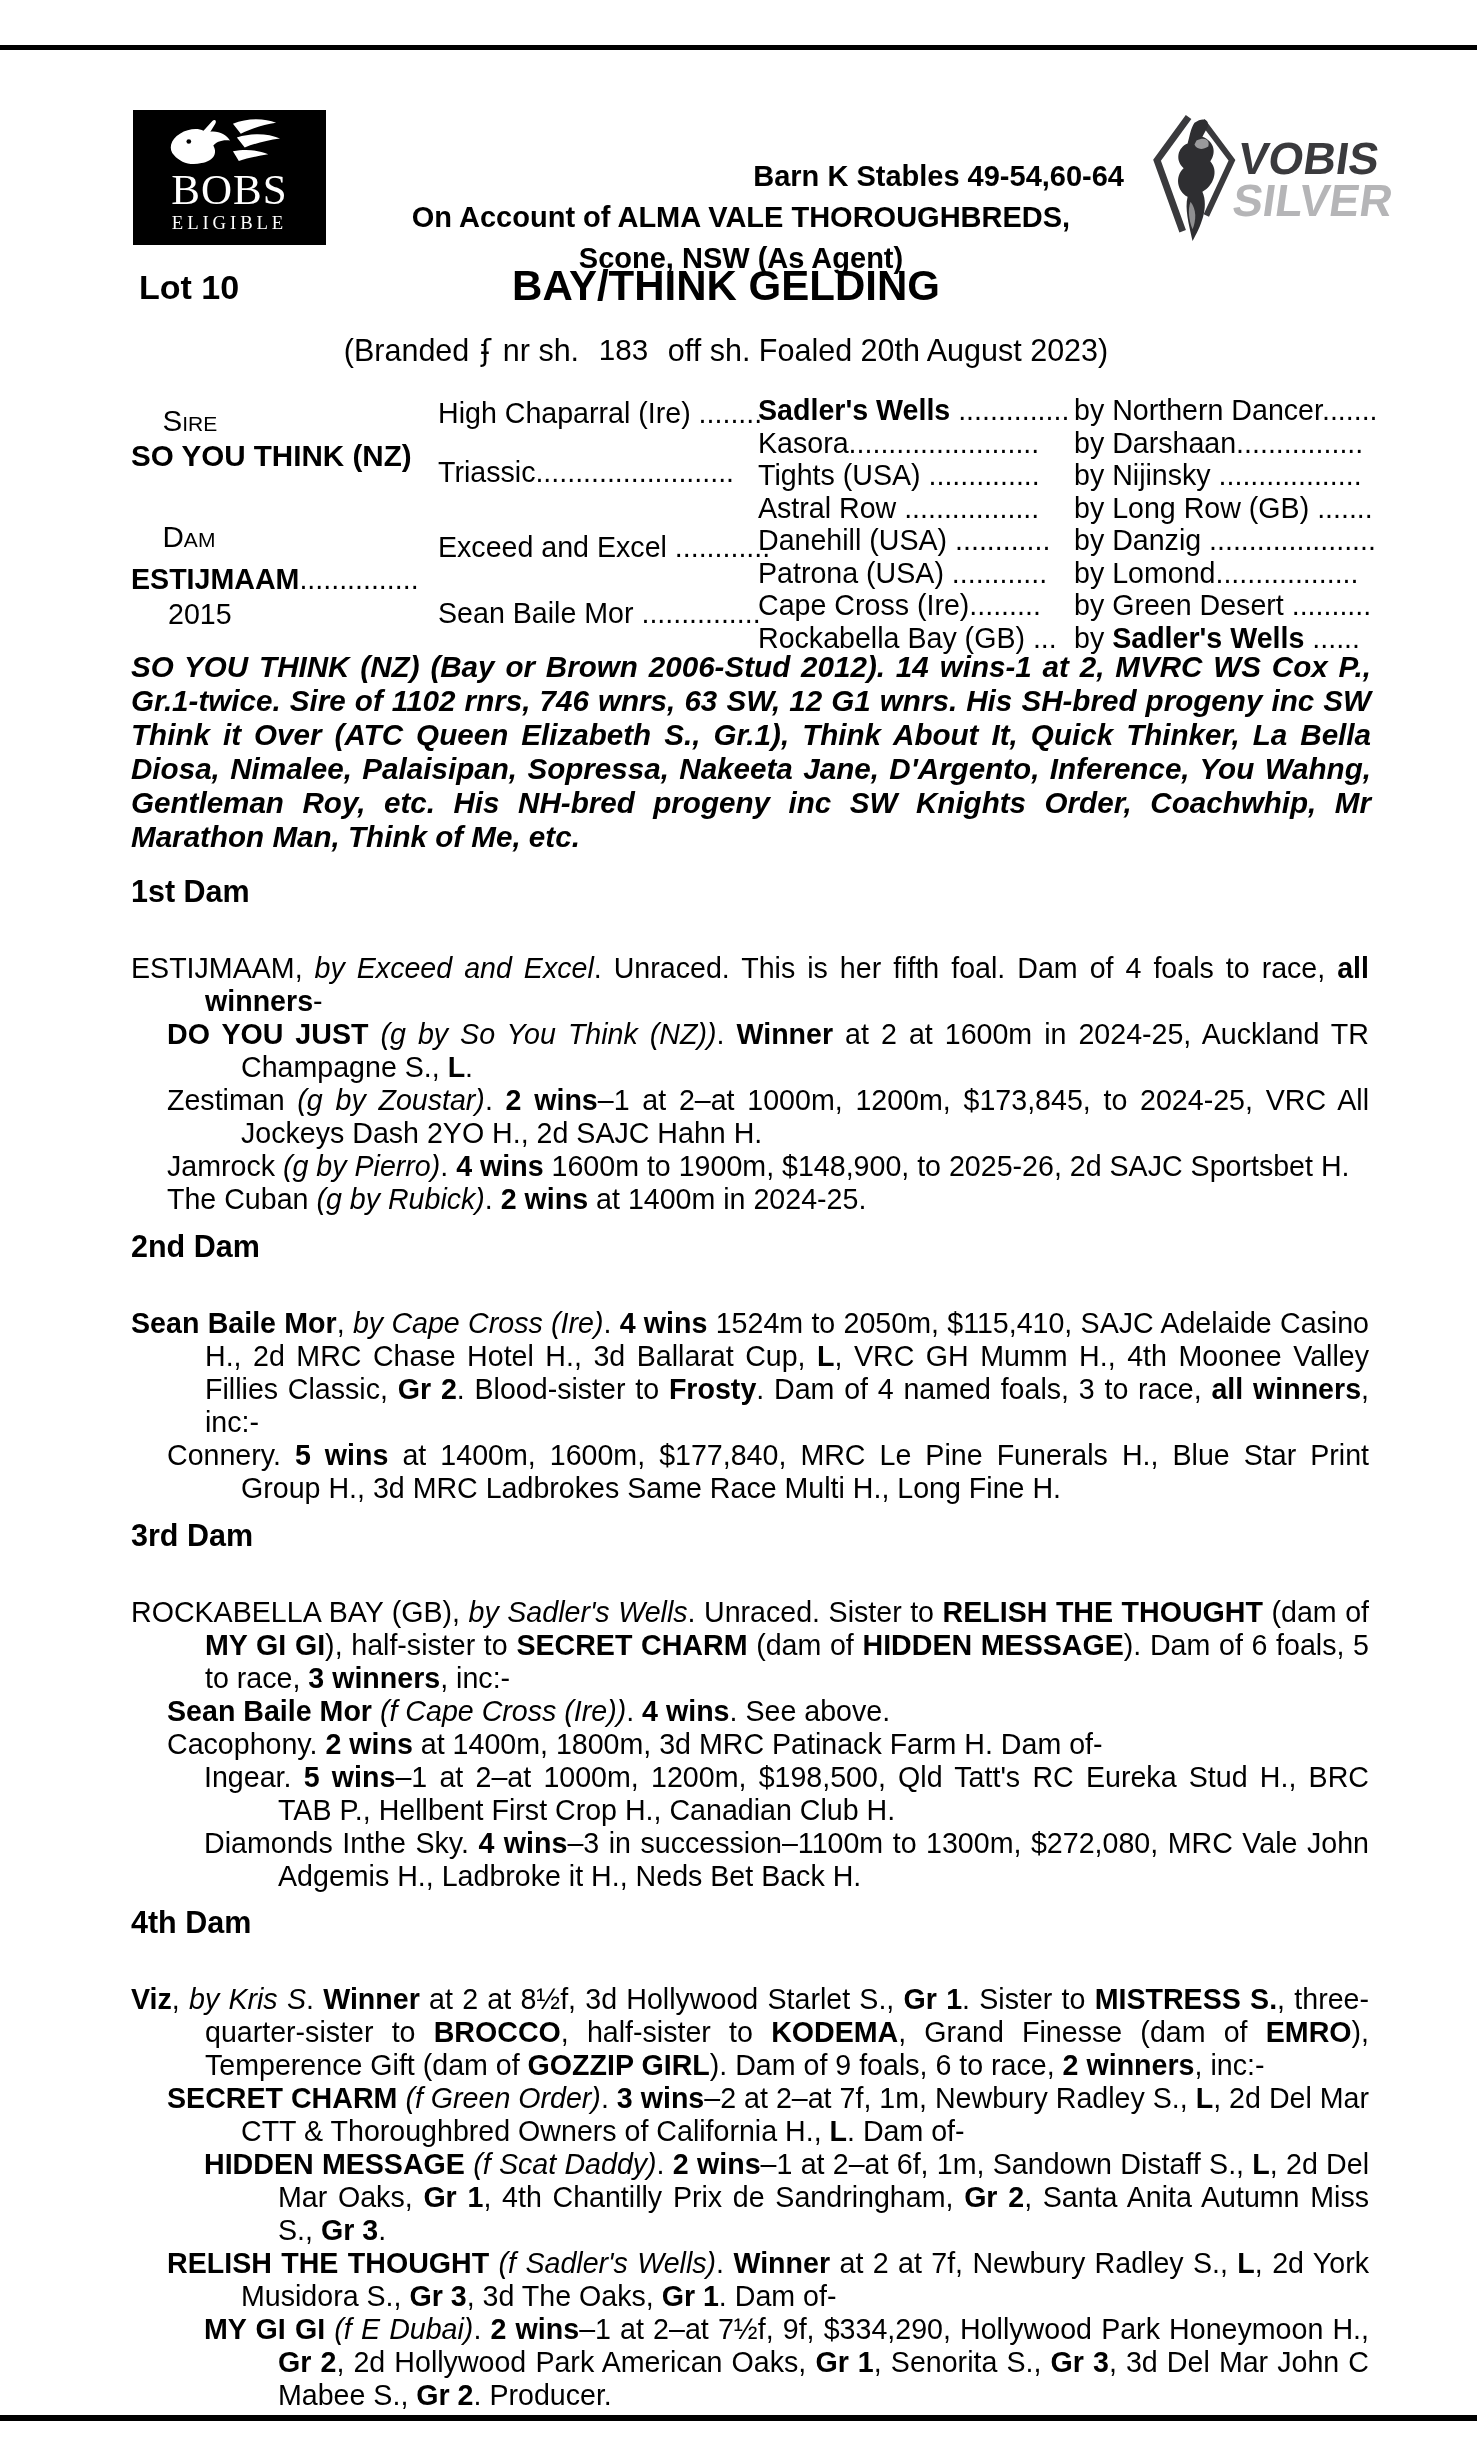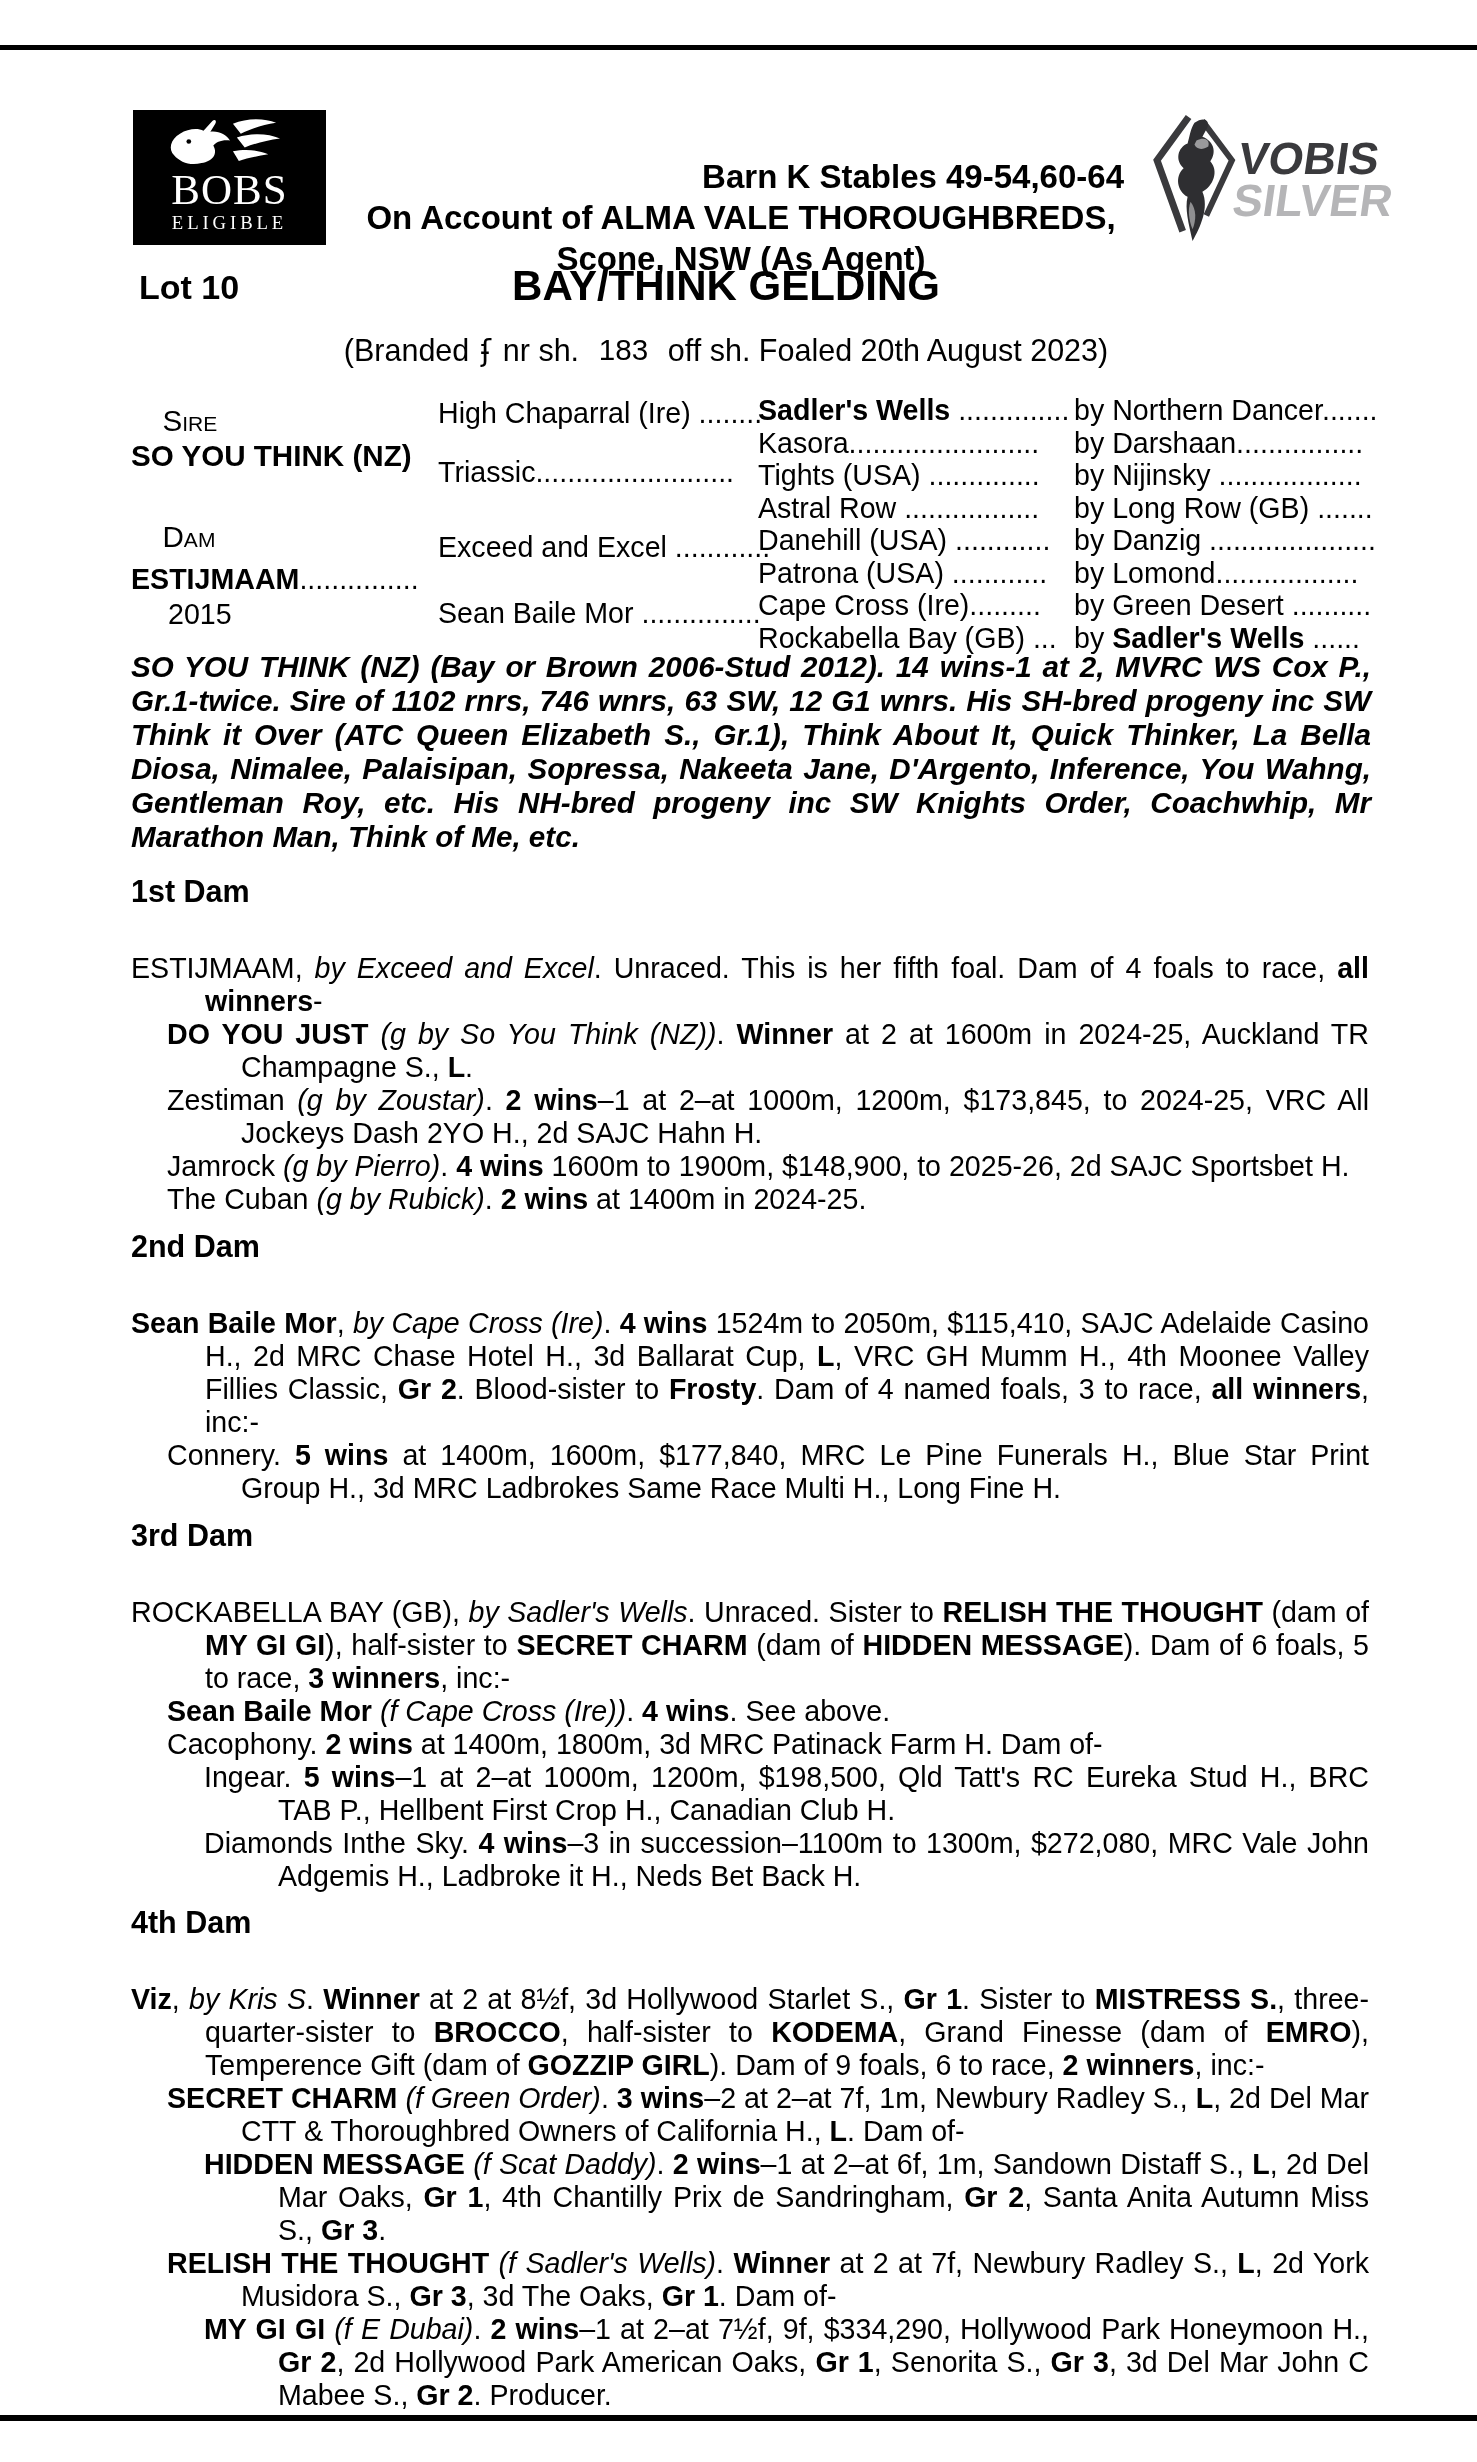--- a/index.html
+++ b/index.html
@@ -18,21 +18,21 @@
   .bobs-sub{font-family:"Liberation Serif","DejaVu Serif",serif;font-size:18.7px;line-height:21.7px;letter-spacing:3.9px;}
 
   
   .vobis{position:absolute;left:1149px;top:110px;width:232px;height:140px;display:flex;align-items:center;}
   .vobis-mark{width:91px;height:138px;flex:0 0 auto;}
   .vobis-text{margin-left:-3.9px;transform:skewX(-8deg);}
   .vobis-line1{font-weight:bold;font-size:45px;line-height:41px;color:#3a3a3d;letter-spacing:0px;}
   .vobis-line2{font-weight:bold;font-size:45px;line-height:43px;color:#b5b5b7;letter-spacing:0px;}
 
   
-  .vendor{position:absolute;left:358px;top:156px;width:766px;font-weight:bold;font-size:33px;line-height:41px;}
+  .vendor{position:absolute;left:358px;top:156px;width:766px;font-weight:bold;font-size:29px;line-height:41px;}
   .vendor .hl1{text-align:right;white-space:nowrap;}
   .vendor .hl2{text-align:center;white-space:nowrap;}
   .vendor .hl3{text-align:center;}
 
   .lot{position:absolute;left:131px;top:268px;font-size:34px;font-weight:bold;margin-left:8px;}
   .title{position:absolute;left:0;top:262px;width:1452px;text-align:center;font-size:42px;font-weight:bold;}
 
   .branded{position:absolute;left:0;top:313px;width:1452px;height:75px;display:flex;justify-content:center;align-items:center;font-size:30.5px;}
   .branded .seg{margin:0 5.9px;}
   .brand-mark{font-family:"DejaVu Sans",sans-serif;font-size:29.6px;margin:0 5.9px;}

